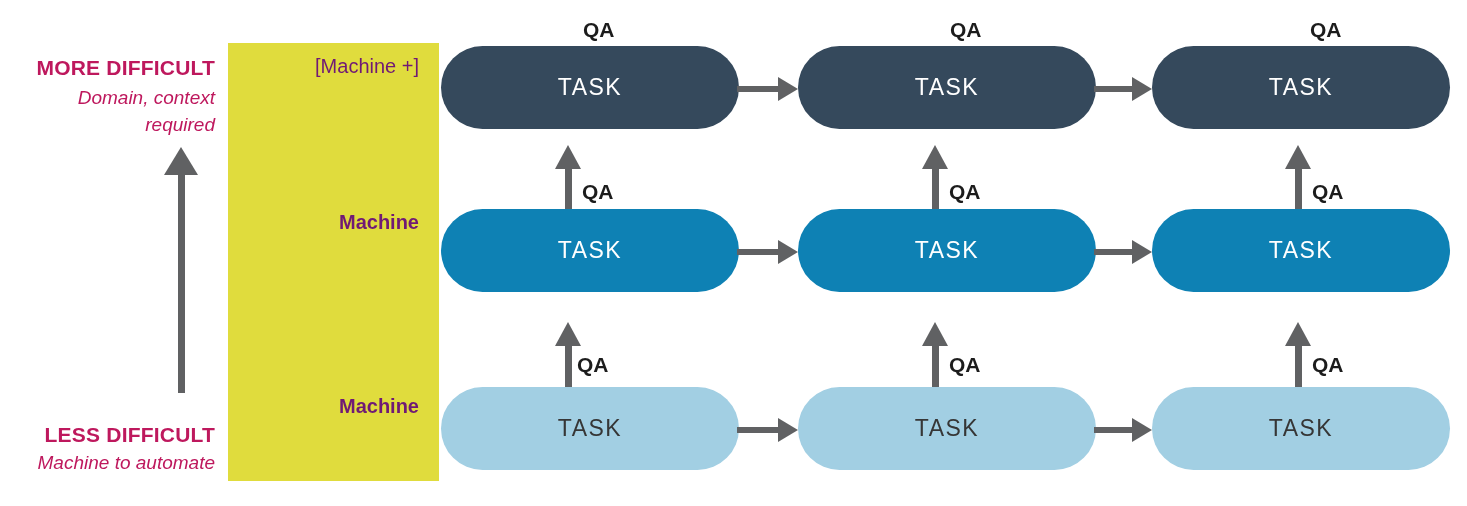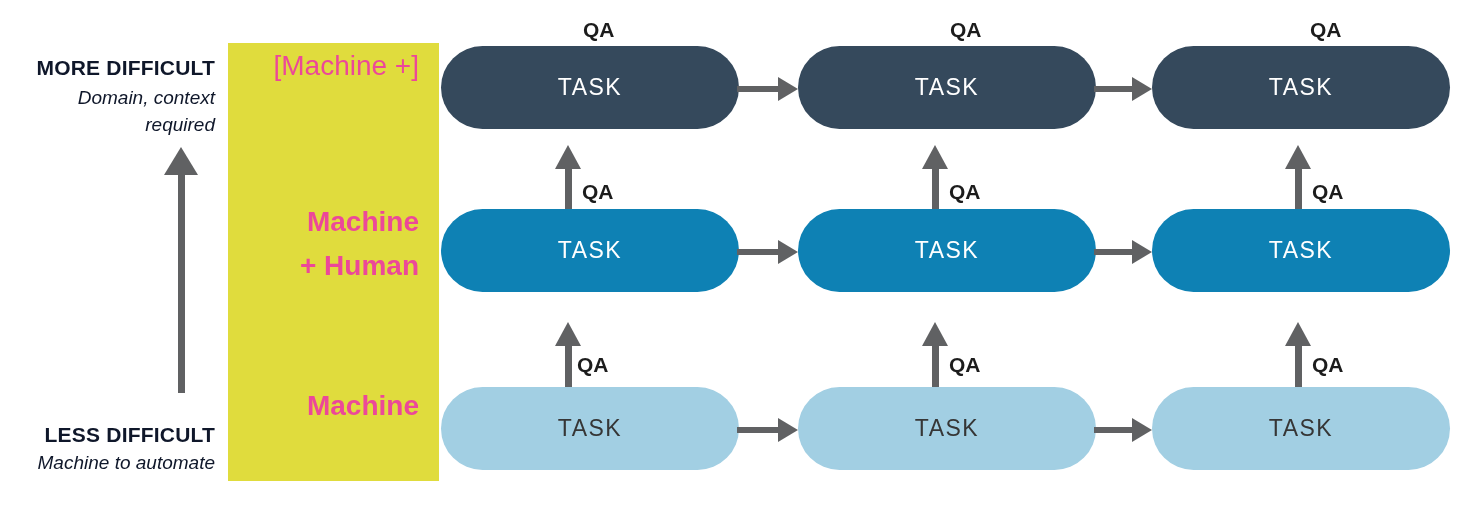--- a/index.html
+++ b/index.html
@@ -7,21 +7,21 @@
   .canvas {
     position: relative;
     width: 1467px;
     height: 506px;
     background: #ffffff;
     font-family: "Liberation Sans", sans-serif;
     overflow: hidden;
   }
 
   
-  .axis-text { position: absolute; left: 0; width: 215px; text-align: right; color: #0f172a; }
+  .axis-text { position: absolute; left: 0; width: 215px; text-align: right; color: #be185d; }
   .axis-bold { font-weight: bold; font-size: 21px; letter-spacing: 0.2px; }
   .axis-italic { font-style: italic; font-size: 19px; line-height: 27px; }
   .more-label { top: 56px; }
   .more-sub { top: 84px; }
   .less-label { top: 423px; }
   .less-sub { top: 449px; }
   .axis-arrow-head {
     position: absolute; left: 164px; top: 147px;
     width: 0; height: 0;
     border-left: 17px solid transparent;
@@ -35,21 +35,21 @@
 
   
   .band {
     position: absolute; left: 228px; top: 43px;
     width: 211px; height: 438px;
     background: #e0dc3d;
   }
   .row-label {
     position: absolute; right: 1048px;
     width: 260px; text-align: right;
-    color: #ec4899; font-size: 28px; line-height: 44px;
+    color: #701a75; font-size: 20px; line-height: 44px;
   }
   .row-label .bold { font-weight: bold; }
   .row-label-1 { top: 44px; }
   .row-label-2 { top: 200px; }
   .row-label-3 { top: 384px; }
   .row-label span { display: block; }
 
   
   .pill {
     position: absolute; width: 298px; height: 83px;
@@ -119,21 +119,20 @@
   <div class="axis-arrow-head"></div>
   <div class="axis-arrow-shaft"></div>
 
   <div class="band"></div>
 
   <div class="row-label row-label-1">
     <span>[Machine +]</span>
   </div>
   <div class="row-label row-label-2">
     <span class="bold">Machine</span>
-    <span class="bold">+ Human</span>
   </div>
   <div class="row-label row-label-3">
     <span class="bold">Machine</span>
   </div>
 
   <div class="pill pill-navy r1 c1">TASK</div>
   <div class="pill pill-navy r1 c2">TASK</div>
   <div class="pill pill-navy r1 c3">TASK</div>
 
   <div class="pill pill-blue r2 c1">TASK</div>

